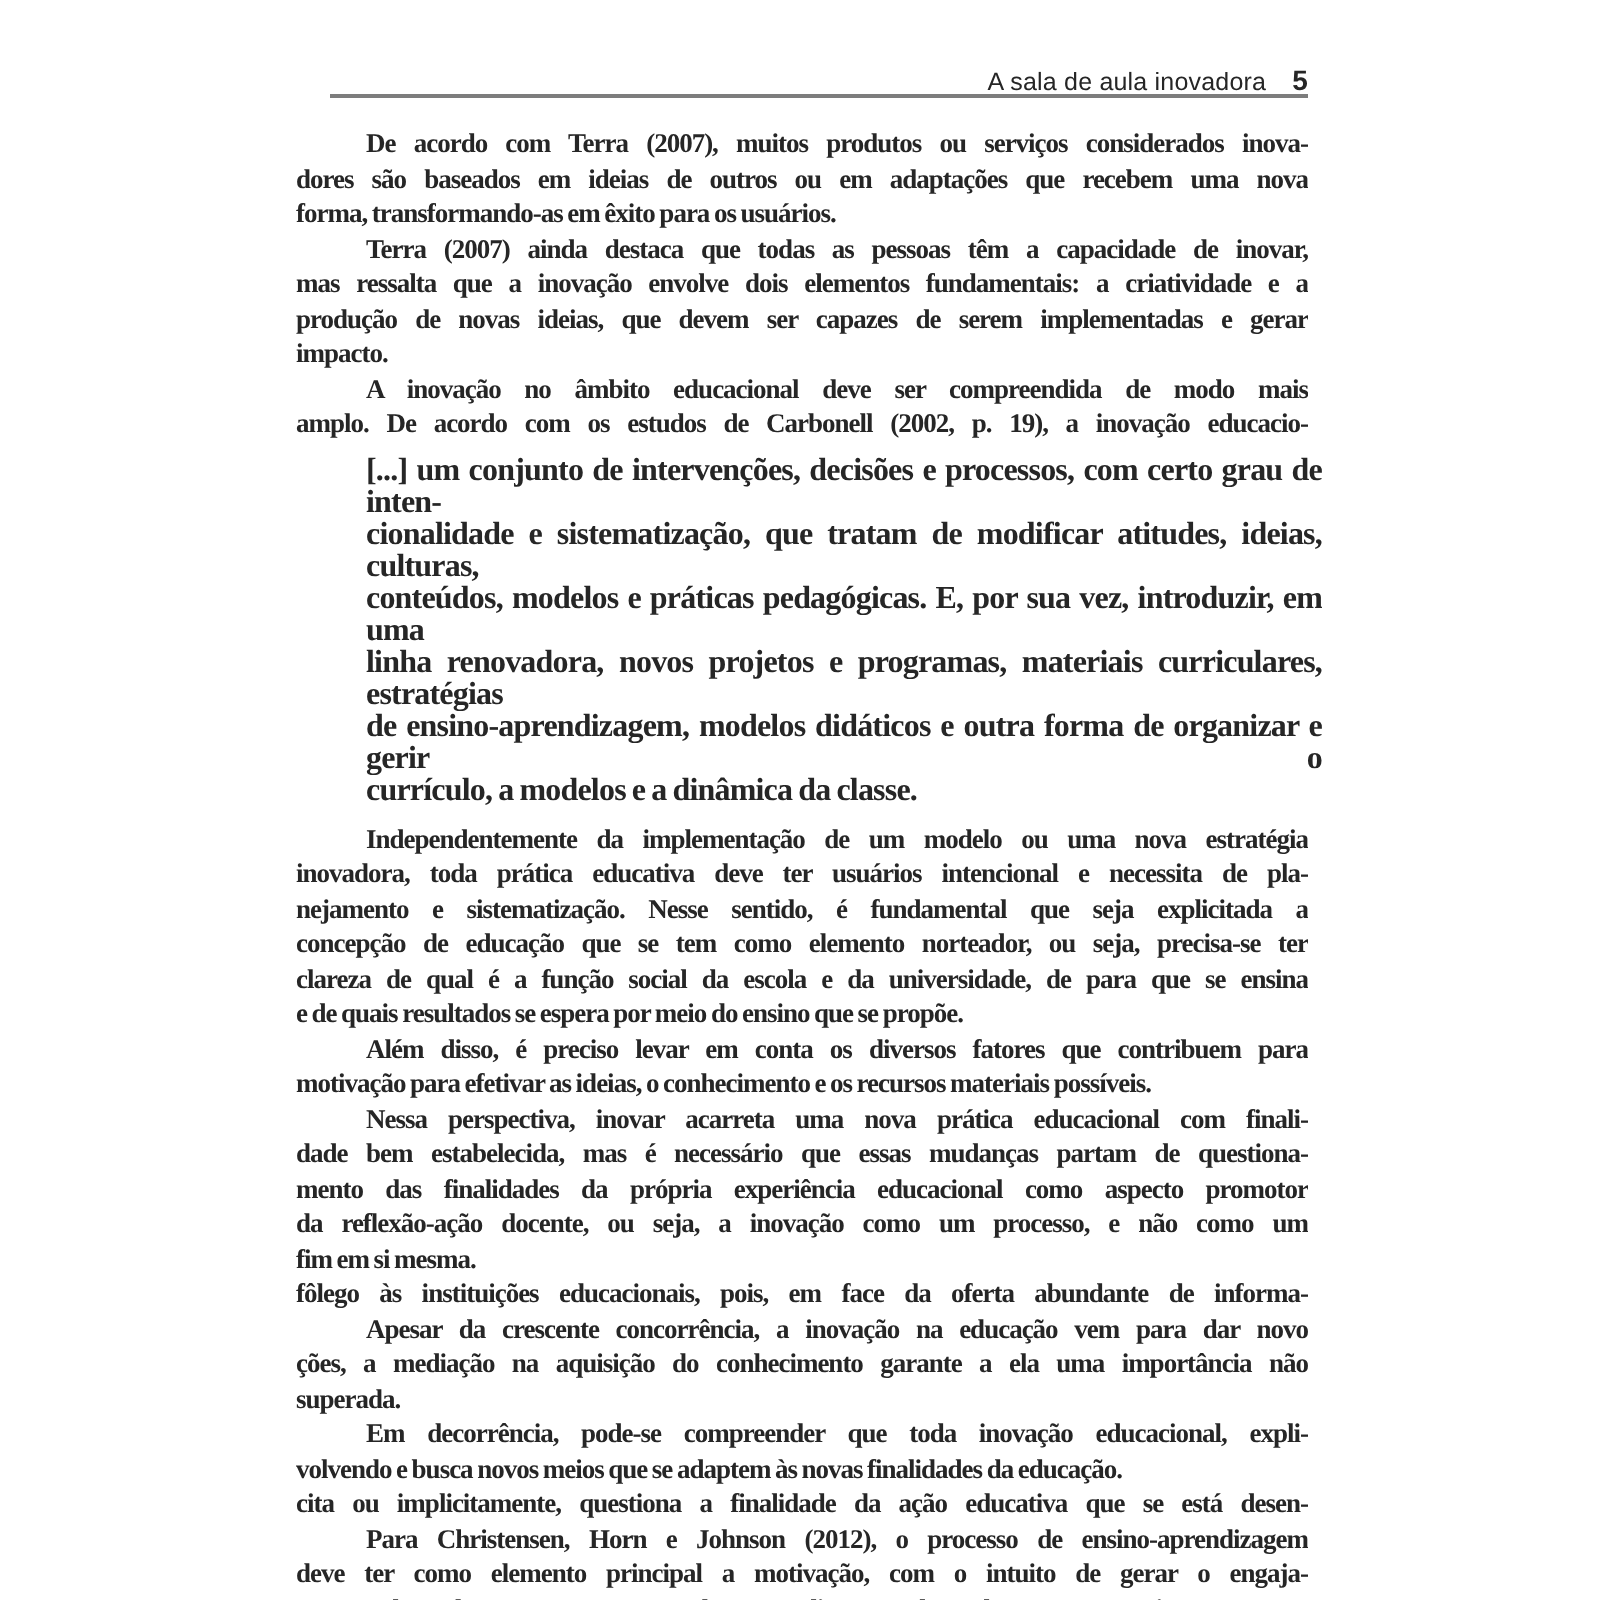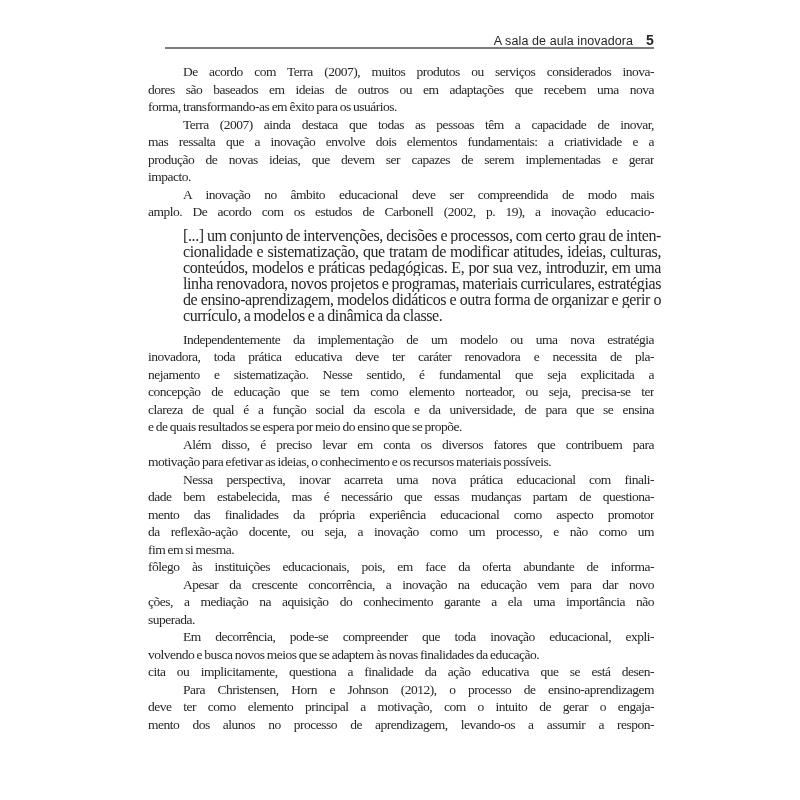--- a/index.html
+++ b/index.html
@@ -38,21 +38,21 @@
   }
   .text-block {
     position: absolute;
     left: 148px; top: 63px; width: 506px;
     font-size: 13.5px;
     line-height: 17.5px;
     letter-spacing: -0.5px;
     word-spacing: -0.6px;
     color: var(--text-color, #262626);
   }
-  .para { margin: 0; }
+  .para { margin: 0; font-weight: bold; }
   .line {
     text-align: justify;
     text-align-last: justify;
     overflow: hidden;
     white-space: normal;
   }
   .line.first { text-indent: 35px; }
   .line.last { text-align-last: auto; }
   .para.quote {
     margin: 7px -7px 7px 35px;
@@ -88,21 +88,21 @@
       <div class="para quote">
         <div class="line">[...] um conjunto de intervenções, decisões e processos, com certo grau de inten-</div>
         <div class="line">cionalidade e sistematização, que tratam de modificar atitudes, ideias, culturas,</div>
         <div class="line">conteúdos, modelos e práticas pedagógicas. E, por sua vez, introduzir, em uma</div>
         <div class="line">linha renovadora, novos projetos e programas, materiais curriculares, estratégias</div>
         <div class="line">de ensino-aprendizagem, modelos didáticos e outra forma de organizar e gerir o</div>
         <div class="line last">currículo, a modelos e a dinâmica da classe.</div>
       </div>
       <div class="para body">
         <div class="line first">Independentemente da implementação de um modelo ou uma nova estratégia</div>
-        <div class="line">inovadora, toda prática educativa deve ter caráter renovadora e necessita de pla-</div>
+        <div class="line">inovadora, toda prática educativa deve ter usuários intencional e necessita de pla-</div>
         <div class="line">nejamento e sistematização. Nesse sentido, é fundamental que seja explicitada a</div>
         <div class="line">concepção de educação que se tem como elemento norteador, ou seja, precisa-se ter</div>
         <div class="line">clareza de qual é a função social da escola e da universidade, de para que se ensina</div>
         <div class="line last">e de quais resultados se espera por meio do ensino que se propõe.</div>
       </div>
       <div class="para body">
         <div class="line first">Além disso, é preciso levar em conta os diversos fatores que contribuem para</div>
         <div class="line last">motivação para efetivar as ideias, o conhecimento e os recursos materiais possíveis.</div>
       </div>
       <div class="para body">

